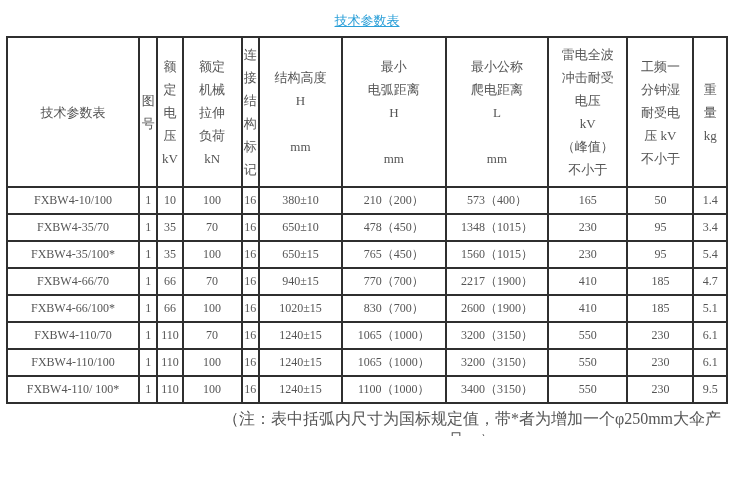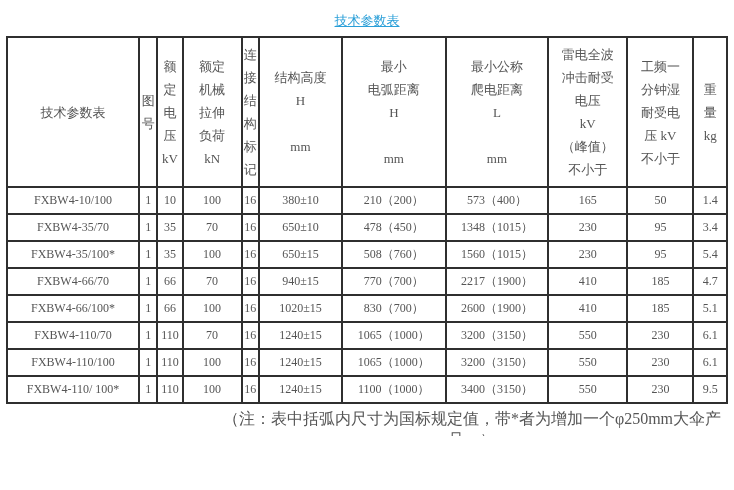--- a/index.html
+++ b/index.html
@@ -157,21 +157,21 @@
           <td>95</td>
           <td>3.4</td>
         </tr>
         <tr>
           <td>FXBW4-35/100*</td>
           <td>1</td>
           <td>35</td>
           <td>100</td>
           <td>16</td>
           <td>650±15</td>
-          <td>508（760）</td>
+          <td>765（450）</td>
           <td>1560（1015）</td>
           <td>230</td>
           <td>95</td>
           <td>5.4</td>
         </tr>
         <tr>
           <td>FXBW4-66/70</td>
           <td>1</td>
           <td>66</td>
           <td>70</td>

